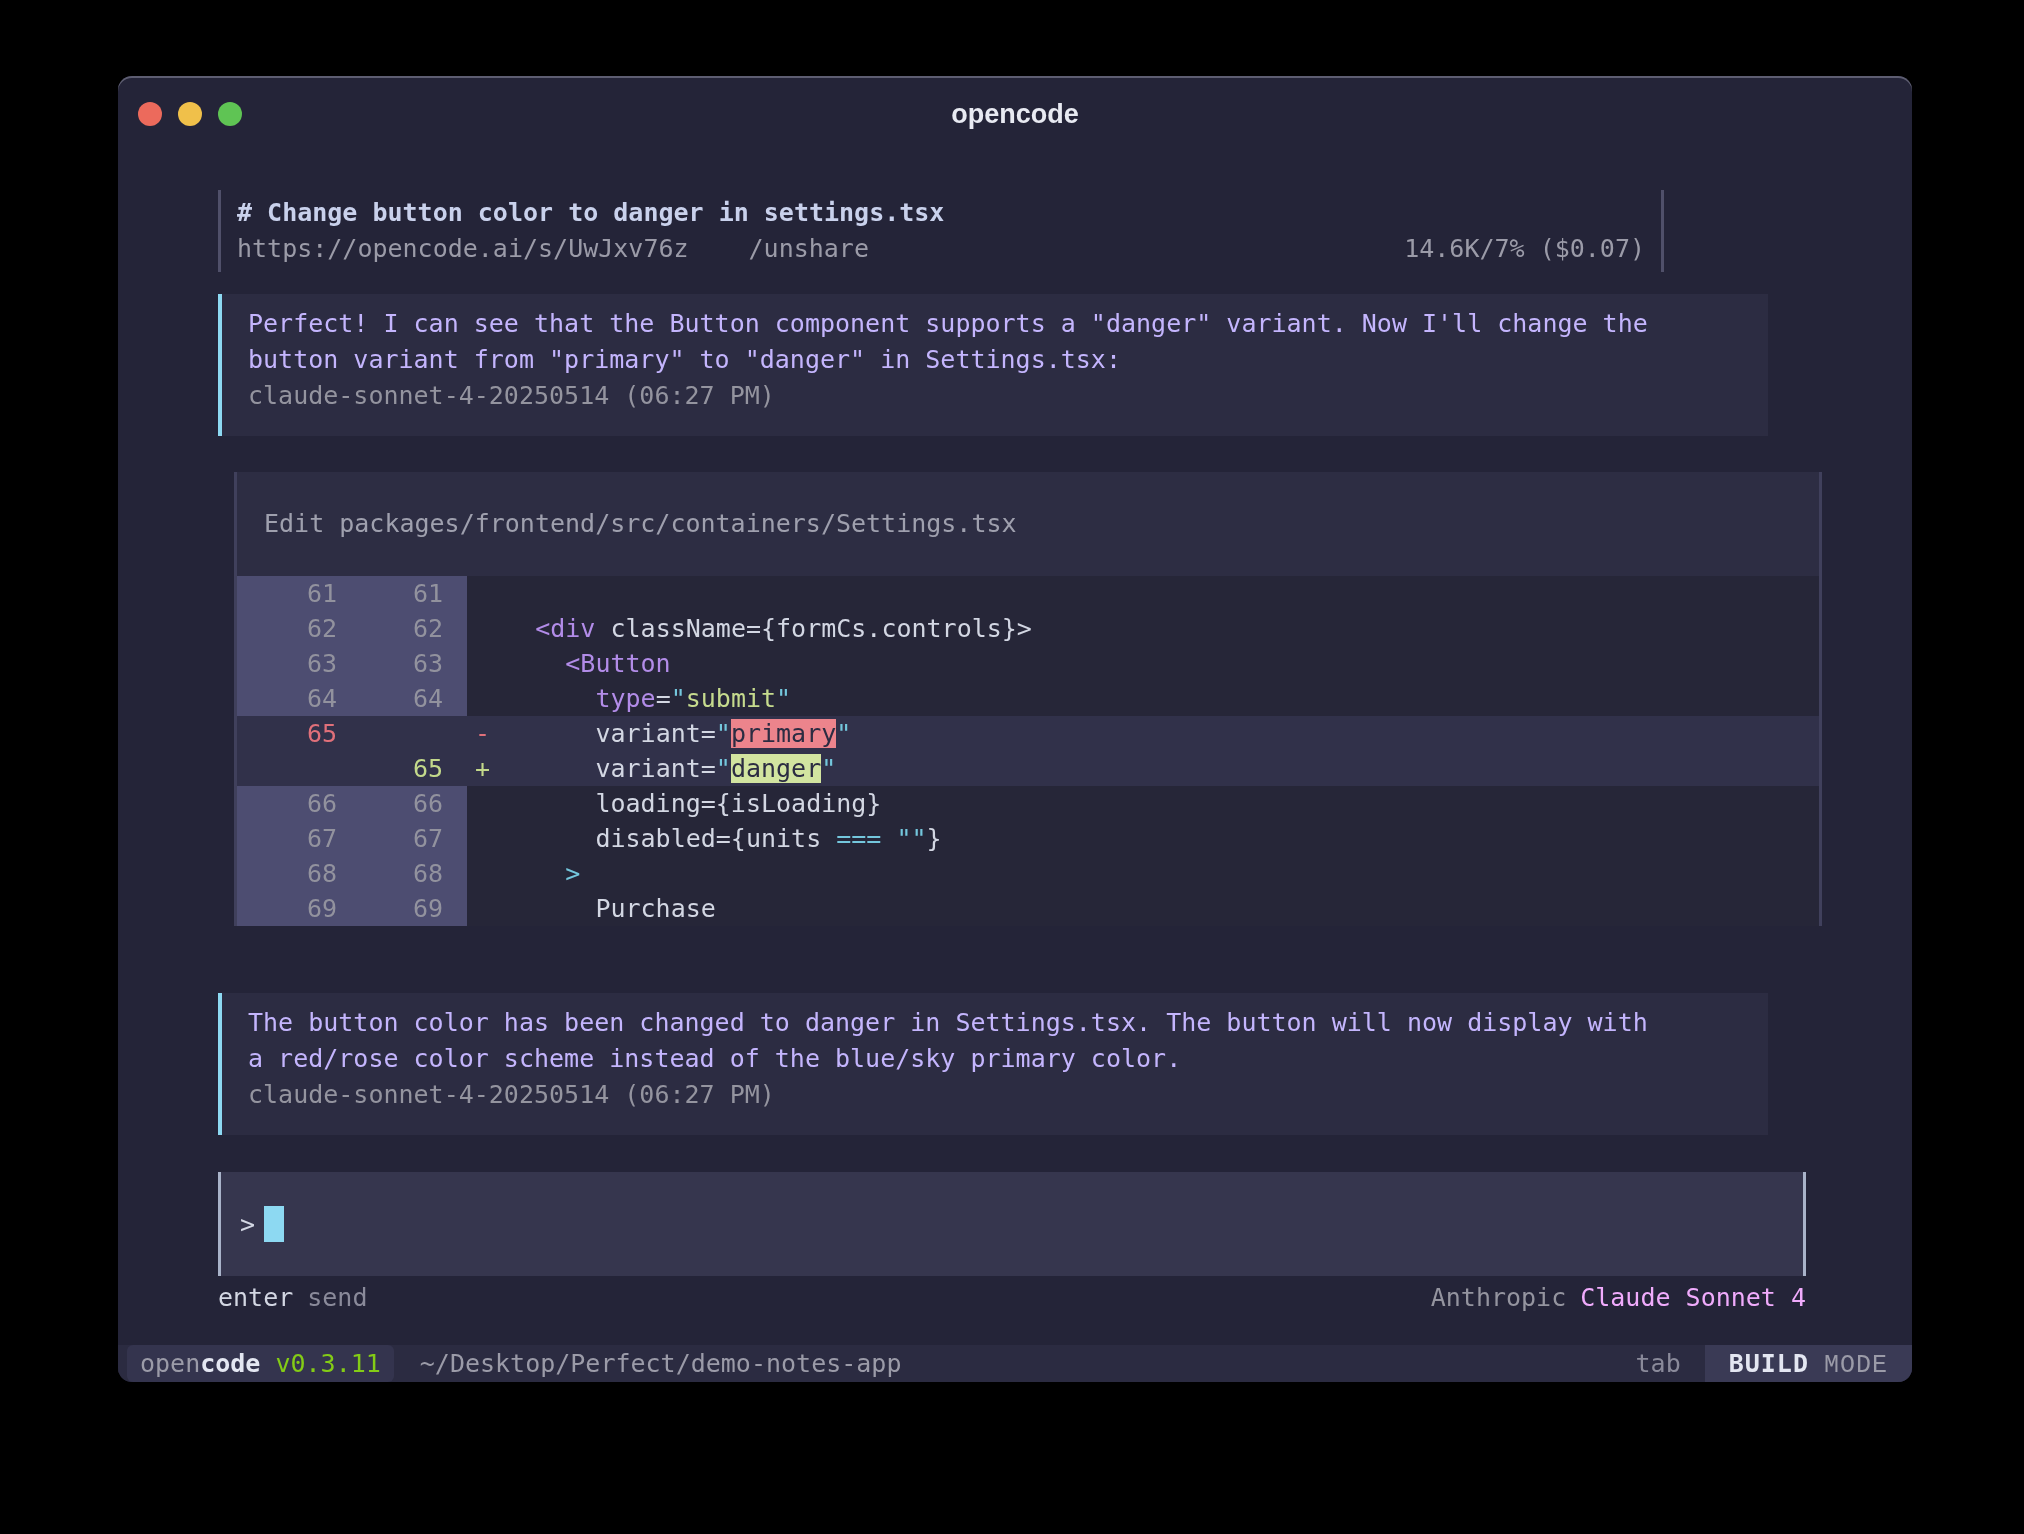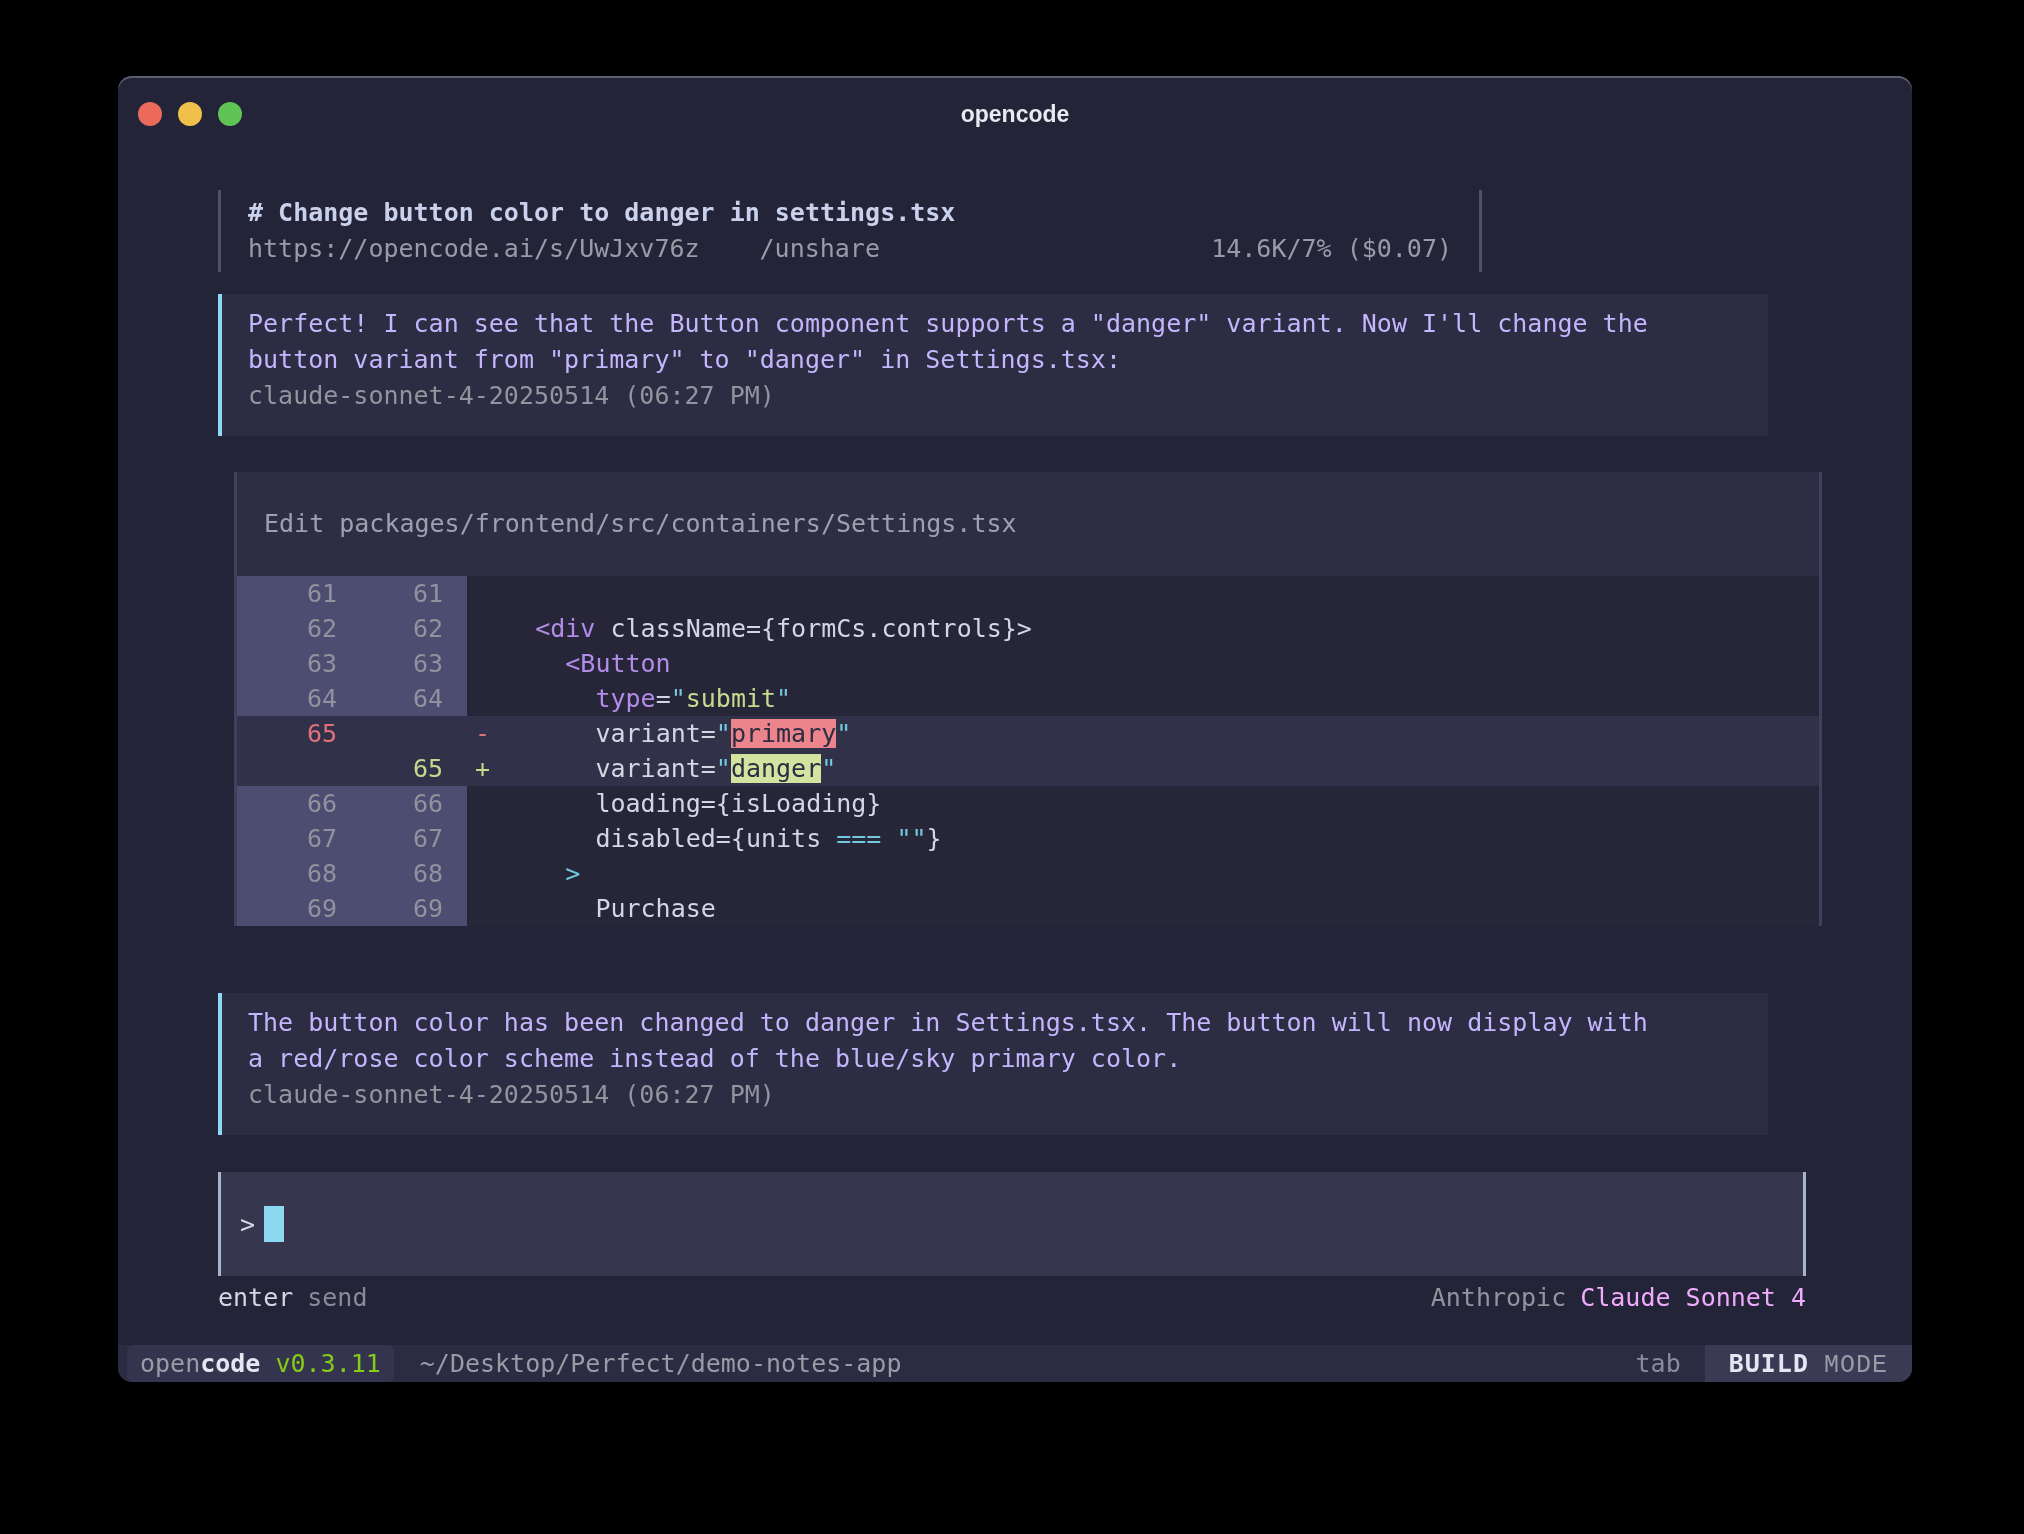--- a/index.html
+++ b/index.html
@@ -9,24 +9,24 @@
           background:#242438;border-radius:14px;
           box-shadow:inset 0 2px 0 rgba(140,140,160,.55);}
   
   .titlebar{position:absolute;top:0;left:0;right:0;height:76px;}
   .lights{position:absolute;left:20px;top:26px;display:flex;gap:16px;}
   .light{width:24px;height:24px;border-radius:50%;display:inline-block;}
   .light.red{background:#ec6a5c;}
   .light.yellow{background:#f0c04a;}
   .light.green{background:#5fc454;}
   .wtitle{text-align:center;line-height:76px;font-family:"Liberation Sans",sans-serif;
-          font-weight:bold;font-size:23px;color:#e8eaf2;}
+          font-weight:bold;font-size:27px;color:#e8eaf2;}
   
-  .session-header{position:absolute;top:114px;left:100px;width:1264px;box-sizing:border-box;
-          border-left:3px solid #50506a;border-right:3px solid #50506a;padding:5px 27px;}
+  .session-header{position:absolute;top:114px;left:100px;width:1446px;box-sizing:border-box;
+          border-left:3px solid #50506a;border-right:3px solid #50506a;padding:5px 16px;}
   .sh-title{line-height:36px;font-weight:bold;color:#c9d1ec;}
   .sh-sub{line-height:36px;display:flex;color:#9b9ba8;}
   .sh-unshare{margin-left:60px;}
   .sh-tokens{margin-left:auto;}
   
   .message{position:absolute;left:100px;width:1550px;box-sizing:border-box;background:#2c2c42;
           border-left:4px solid #8dd9f2;padding:12px 0 22px 26px;}
   #msg-0{top:218px;}
   #msg-1{top:917px;}
   .msg-line{line-height:36px;color:#c4b5fd;white-space:pre;}

